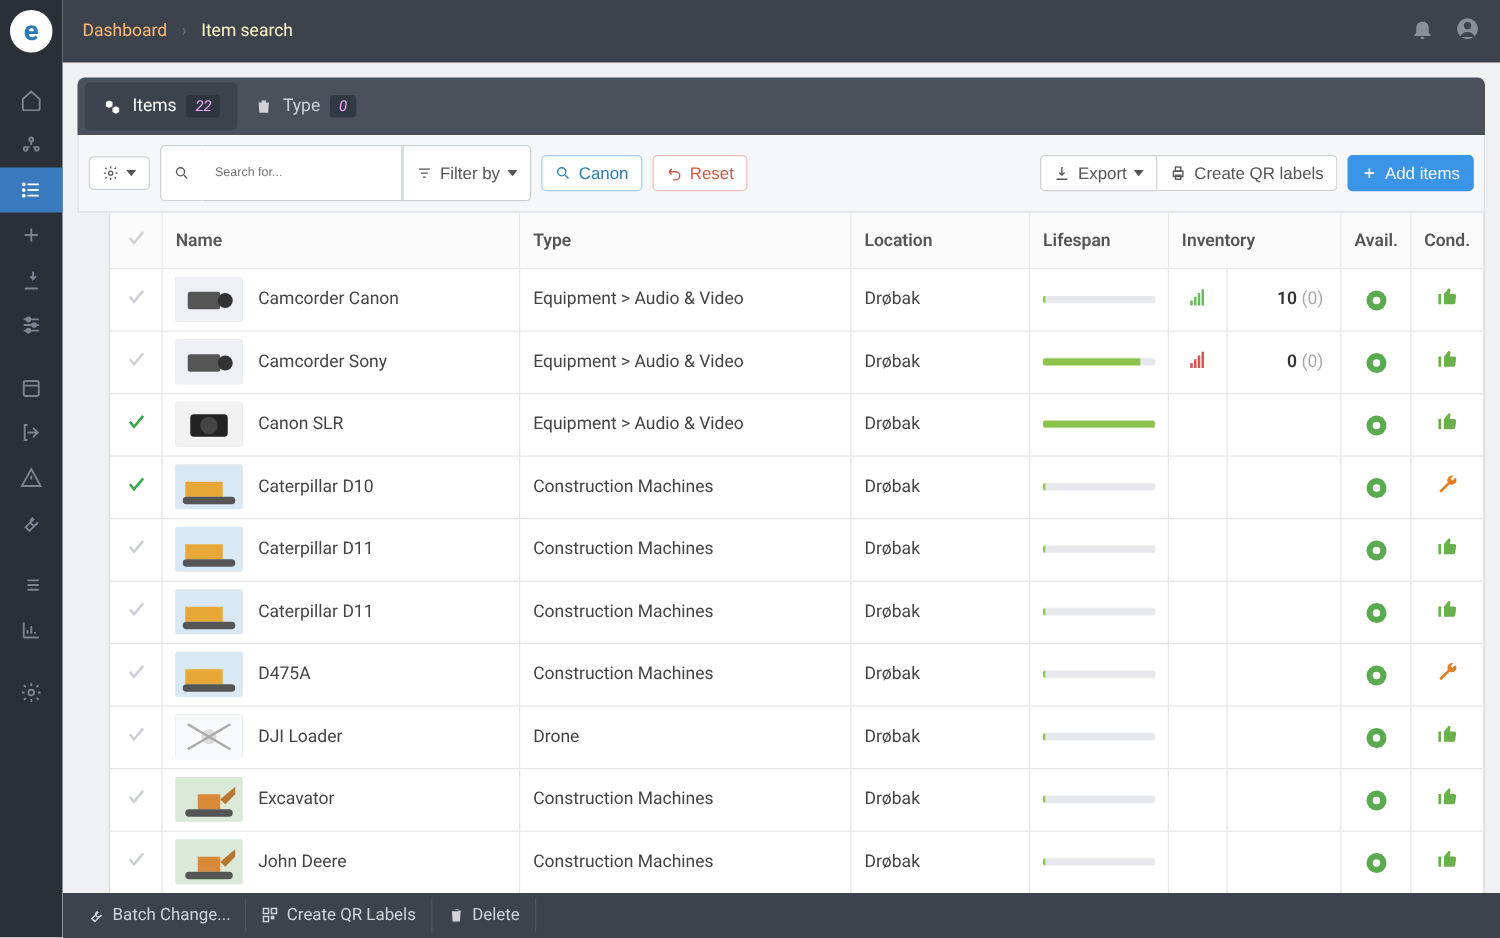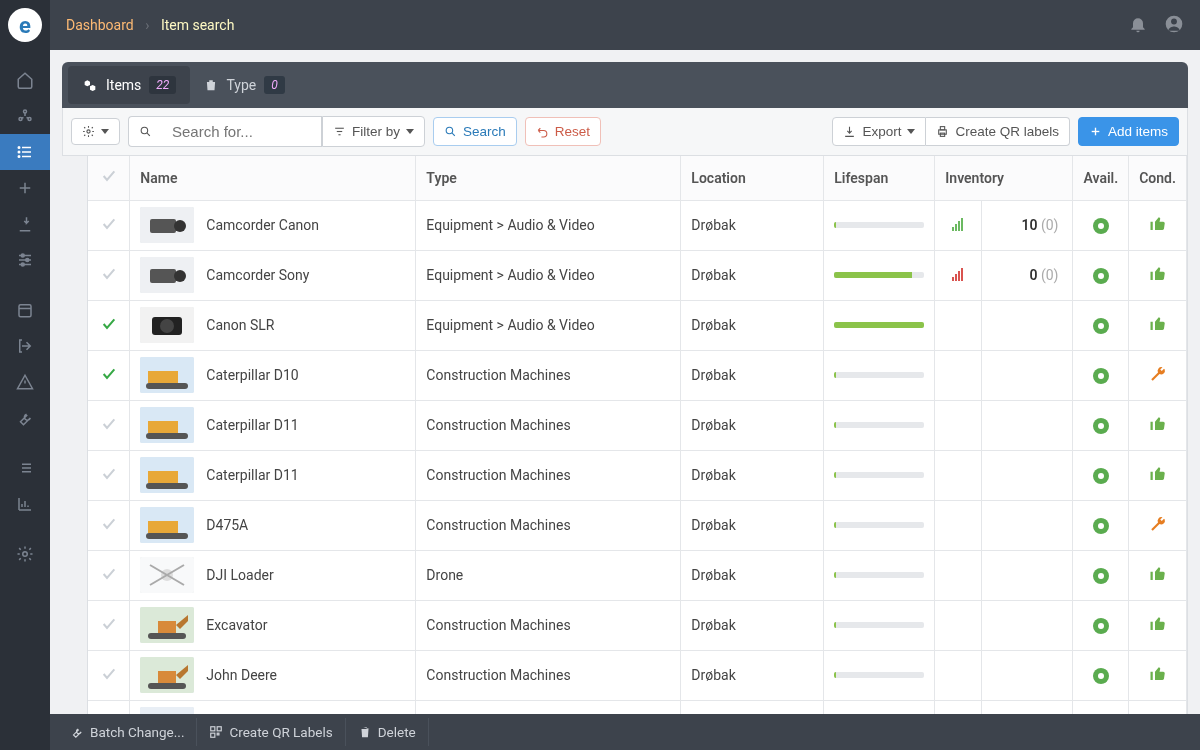--- a/index.html
+++ b/index.html
@@ -27,21 +27,21 @@
 .toolbar { background: #f6f7f8; border: 1px solid #dcdfe3; border-top: none; display: flex; align-items: center; padding: 8px; gap: 8px; }
 .btn { border: 1px solid #cdd1d6; background: #fff; padding: 6px 10px; border-radius: 4px; display: inline-flex; align-items: center; gap: 6px; cursor: pointer; font-size: 13.5px; color: #555; }
 .btn svg { width: 13px; height: 13px; }
 .btn.primary { background: #3a94e8; border-color: #3a94e8; color: #fff; }
 .btn.link-blue { border-color: #a9cdef; color: #2a7ab8; }
 .btn.link-red { border-color: #f0c0b8; color: #cc5b47; }
 .input-group { display: flex; }
 .input-group .btn { border-radius: 0; }
 .input-group .btn:first-child { border-radius: 4px 0 0 4px; }
 .input-group .btn:last-child { border-radius: 0 4px 4px 0; justify-content: flex-end; }
-.input-group .search-input { border: 1px solid #cdd1d6; border-left: none; padding: 6px 10px; font-size: 15px; width: 160px; outline: none; }
+.input-group .search-input { border: 1px solid #cdd1d6; border-left: none; padding: 16px 10px; font-size: 10px; width: 160px; outline: none; }
 .input-group .search-icon-btn { border-radius: 4px 0 0 4px; border-right: none; }
 .spacer { flex: 1; }
 .table-wrap { flex: 1; overflow-y: auto; border: 1px solid #dcdfe3; border-top: none; background: #fff; margin-left: 25px; }
 table { width: 100%; border-collapse: collapse; }
 th, td { text-align: left; padding: 0 10px; border-bottom: 1px solid #e4e6e9; border-right: 1px solid #e4e6e9; font-size: 14px; }
 th { height: 44px; background: #fbfbfc; font-weight: 600; color: #555; position: sticky; top: 0; }
 td { height: 50px; color: #444; }
 .check-col { width: 42px; text-align: center; }
 .checkmark { width: 16px; height: 16px; display: inline-block; }
 .checkmark.off { color: #cbd0d6; }
@@ -236,21 +236,21 @@
               </svg>
             <span>Filter by</span>
             <span class="caret"></span>
           </button>
         </div>
         <button class="btn link-blue">
           <svg viewBox="0 0 24 24" fill="none" stroke="currentColor" stroke-width="2">
               <circle cx="10" cy="10" r="6"></circle>
               <line x1="15" y1="15" x2="20" y2="20"></line>
             </svg>
-          <span>Search</span>
+          <span>Canon</span>
         </button>
         <button class="btn link-red">
           <svg viewBox="0 0 24 24" fill="none" stroke="currentColor" stroke-width="2">
               <path d="M4 10h10a6 6 0 110 12h-4M4 10l4-4M4 10l4 4"></path>
             </svg>
           <span>Reset</span>
         </button>
         <div class="spacer"></div>
         <div class="input-group">
           <button class="btn" style="border-radius:4px 0 0 4px">

